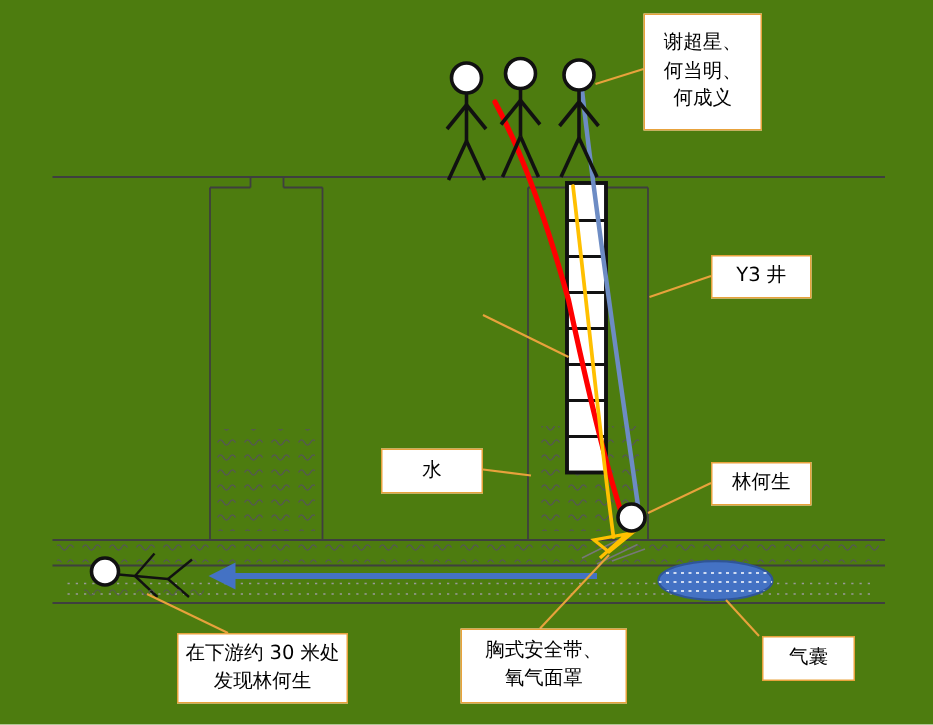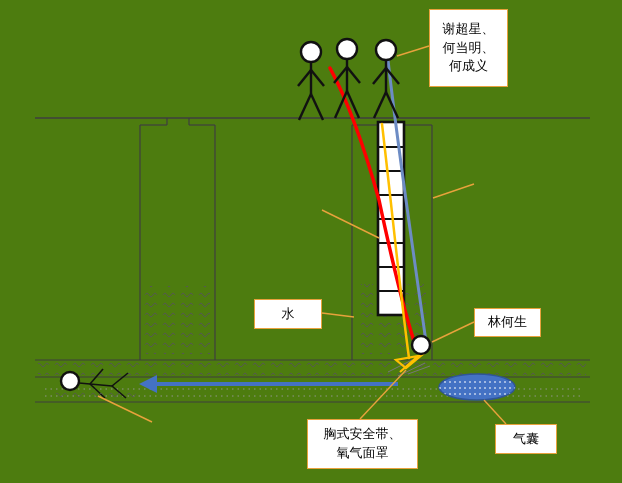--- a/index.html
+++ b/index.html
@@ -154,25 +154,28 @@
       <line x1="360" y1="419" x2="406" y2="370"></line>
       <line x1="506" y1="424" x2="484" y2="400"></line>
       <line x1="152" y1="422" x2="98" y2="396"></line>
     </g>
   </svg>
 
   <div class="callout" style="left:429px;top:9px;width:79px;height:78px">谢超星、
 何当明、
 何成义</div>
 
+  <div class="callout" style="left:474px;top:170px;width:67px;height:29px">Y3 井</div>
 
 
   <div class="callout" style="left:254px;top:299px;width:68px;height:30px">水</div>
 
   <div class="callout" style="left:307px;top:419px;width:111px;height:50px">胸式安全带、
 氧气面罩</div>
 
   <div class="callout" style="left:474px;top:308px;width:67px;height:29px">林何生</div>
 
-  <div class="callout" style="left:495px;top:424px;width:62px;height:30px">气囊</div>
+  <div class="callout" style="left:508px;top:424px;width:62px;height:30px">气囊</div>
 
+  <div class="callout" style="left:118px;top:422px;width:114px;height:47px">在下游约 30 米处
+发现林何生</div>
 
 </div>
 
 </body></html>

